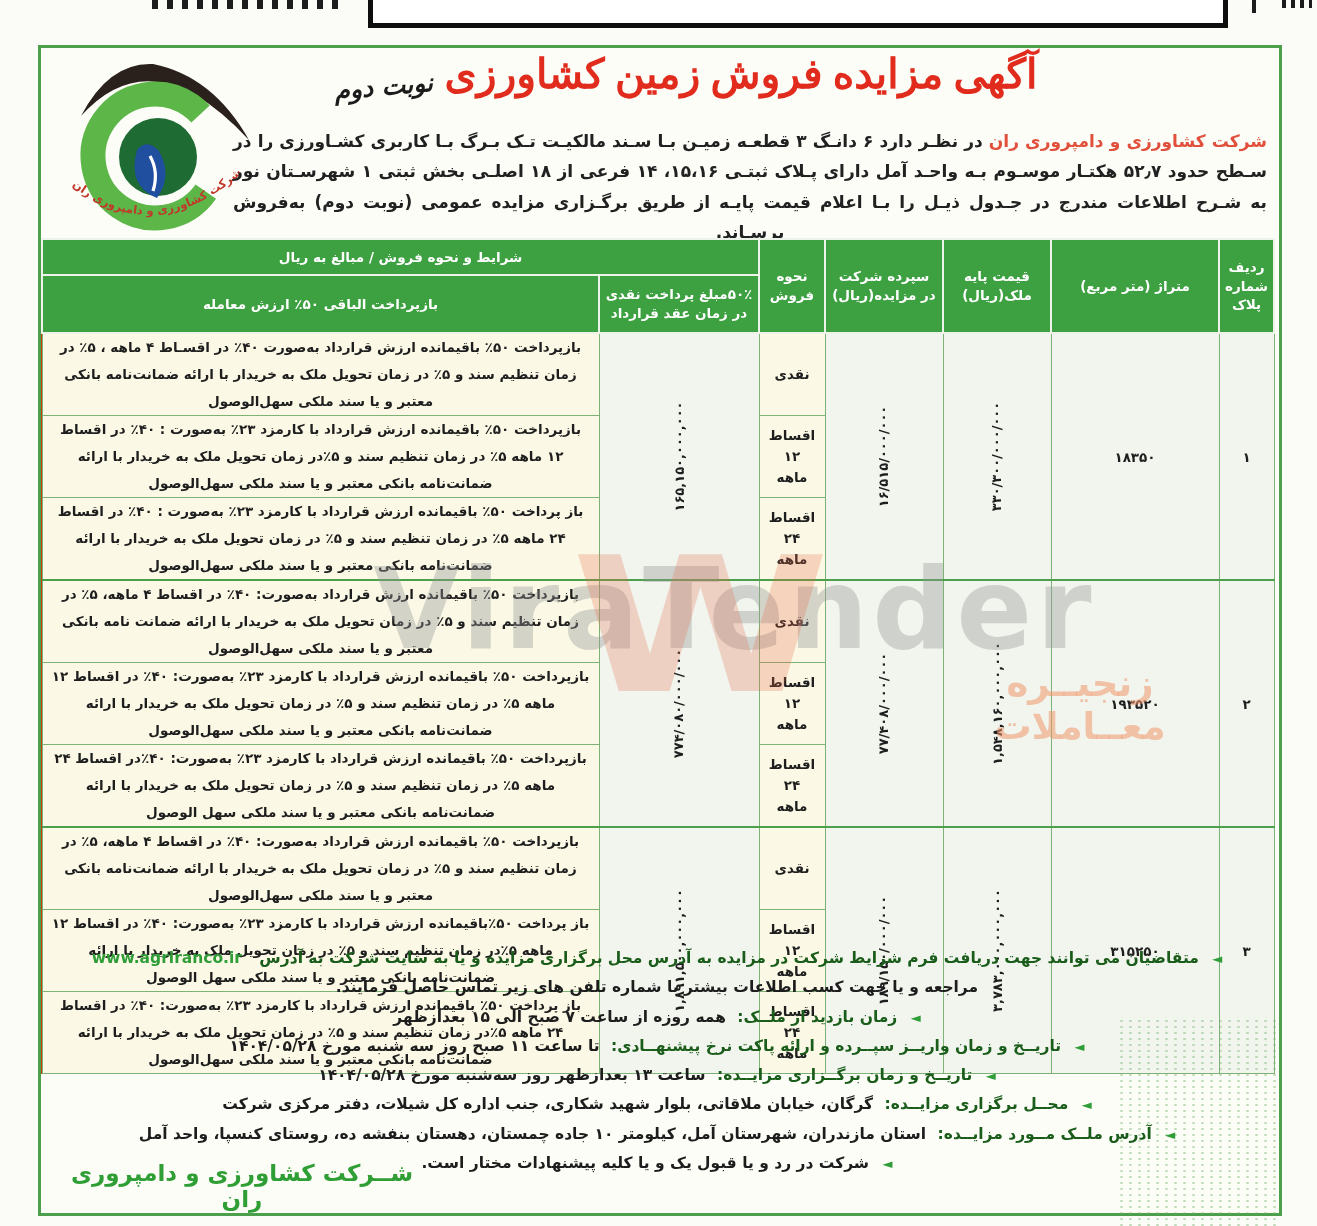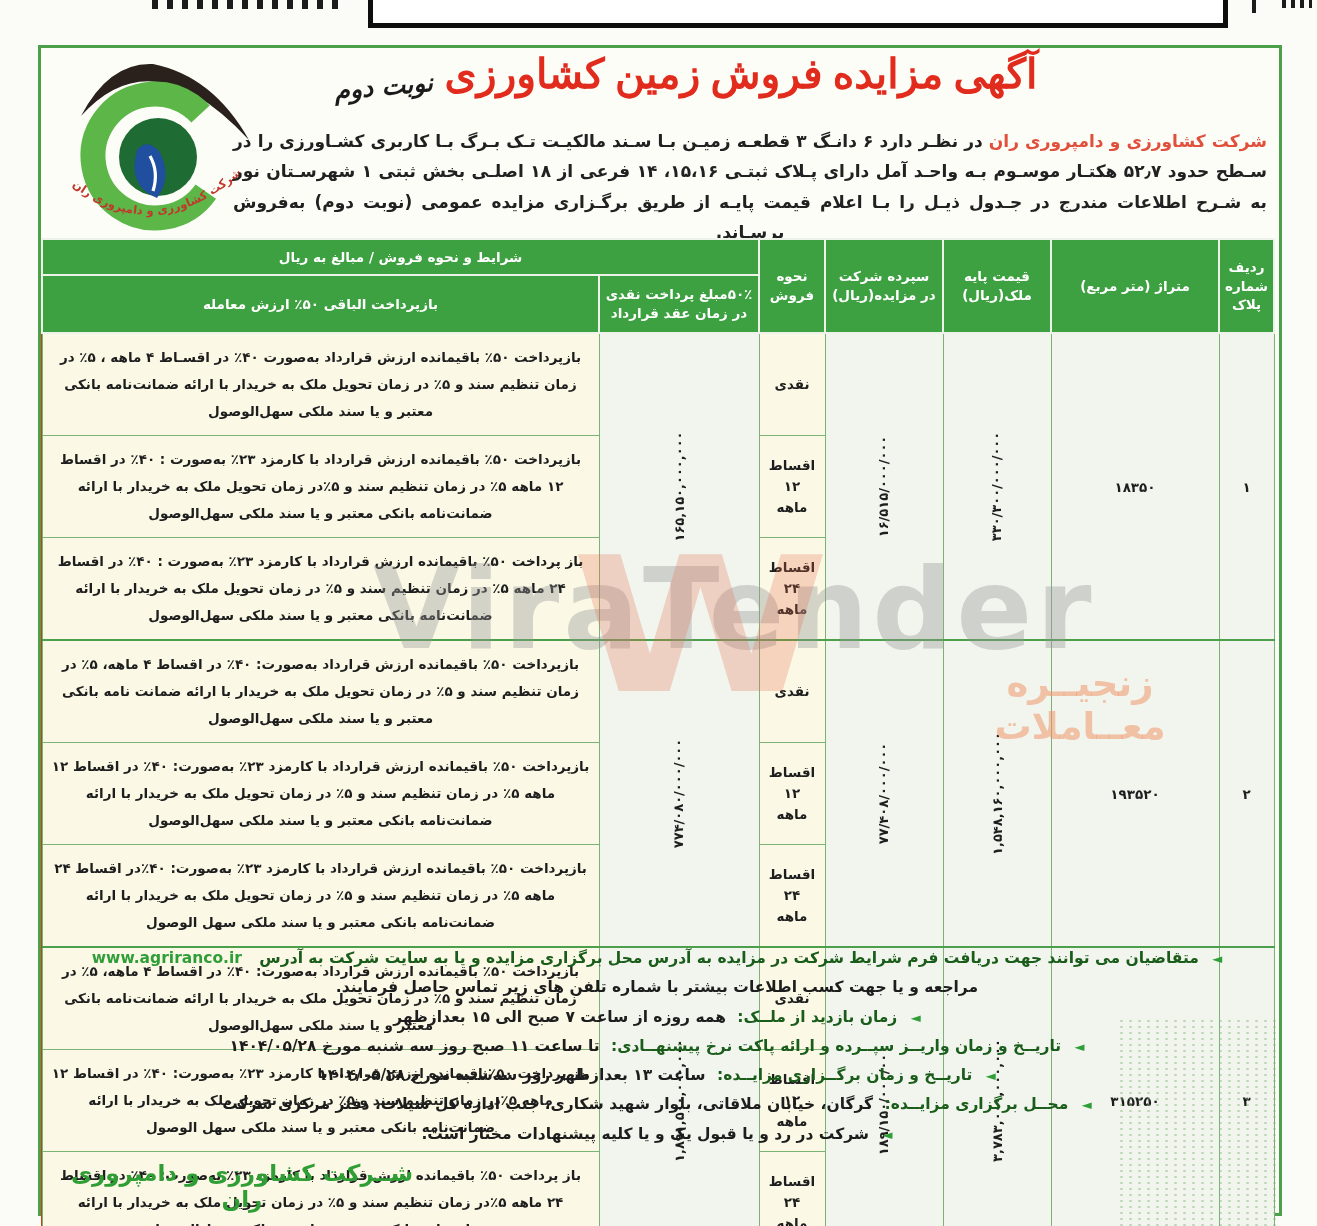--- a/index.html
+++ b/index.html
@@ -30,21 +30,21 @@
   .company{color:#e0503c;}
 
   
   .tbl{position:absolute;left:0;top:190px;width:1232px;border-collapse:collapse;
       table-layout:fixed;direction:rtl;background:#c2410c;}
   .tbl thead th{background:#3da041;color:#fff;font-weight:bold;border:2px solid #eef3ea;
       padding:2px 4px;font-size:13.5px;line-height:1.4;}
   .tbl thead tr.h2 th{height:52px;}
   .tbl thead tr.h1 th.band{height:30px;}
   .tbl tbody td{border:1px solid #7db277;font-size:13.5px;color:#1e1e1e;font-weight:bold;
-      padding:10px 8px;height:64px;text-align:center;vertical-align:middle;}
+      padding:0 8px;height:64px;text-align:center;vertical-align:middle;}
   td.cond{background:#fbf9e6;line-height:2.0;}
   td.method{background:#fbf9e6;font-size:13px;line-height:1.55;padding:2px 2px;}
   td.num{background:#f1f5ee;font-size:15px;letter-spacing:1px;}
   td.vert{background:#f1f5ee;padding:0;}
   .v{display:flex;align-items:center;justify-content:center;height:190px;}
   .v span{transform:rotate(-90deg);white-space:nowrap;direction:ltr;
       font-size:13px;letter-spacing:1.5px;font-weight:bold;color:#1e1e1e;}
   .tbl tbody tr.gs td{border-top:2px solid #4da04b;}
 
   
@@ -243,20 +243,25 @@
         <b class="lab">تاریــخ و زمان برگــزاری مزایــده:</b>
         <span>ساعت ۱۳ بعدازظهر روز سه‌شنبه مورخ ۱۴۰۴/۰۵/۲۸</span>
       </div>
       <div class="n-line">
         <span class="arrow">◄</span>
         <b class="lab">محــل برگزاری مزایــده:</b>
         <span>گرگان، خیابان ملاقاتی، بلوار شهید شکاری، جنب اداره کل شیلات، دفتر مرکزی شرکت</span>
       </div>
       <div class="n-line">
         <span class="arrow">◄</span>
+        <b class="lab">آدرس ملــک مــورد مزایــده:</b>
+        <span>استان مازندران، شهرستان آمل، کیلومتر ۱۰ جاده چمستان، دهستان بنفشه ده، روستای کنسپا، واحد آمل</span>
+      </div>
+      <div class="n-line">
+        <span class="arrow">◄</span>
         <span>شرکت در رد و یا قبول یک و یا کلیه پیشنهادات مختار است.</span>
       </div>
     </div>
 
     <div class="footco">شــرکت کشاورزی و دامپروری ران</div>
 
     <div class="wm wm-latin">ViraTender</div>
     <div class="wm wm-mark">W</div>
     <div class="wm wm-fa">زنجیــره معــاملات</div>
 

